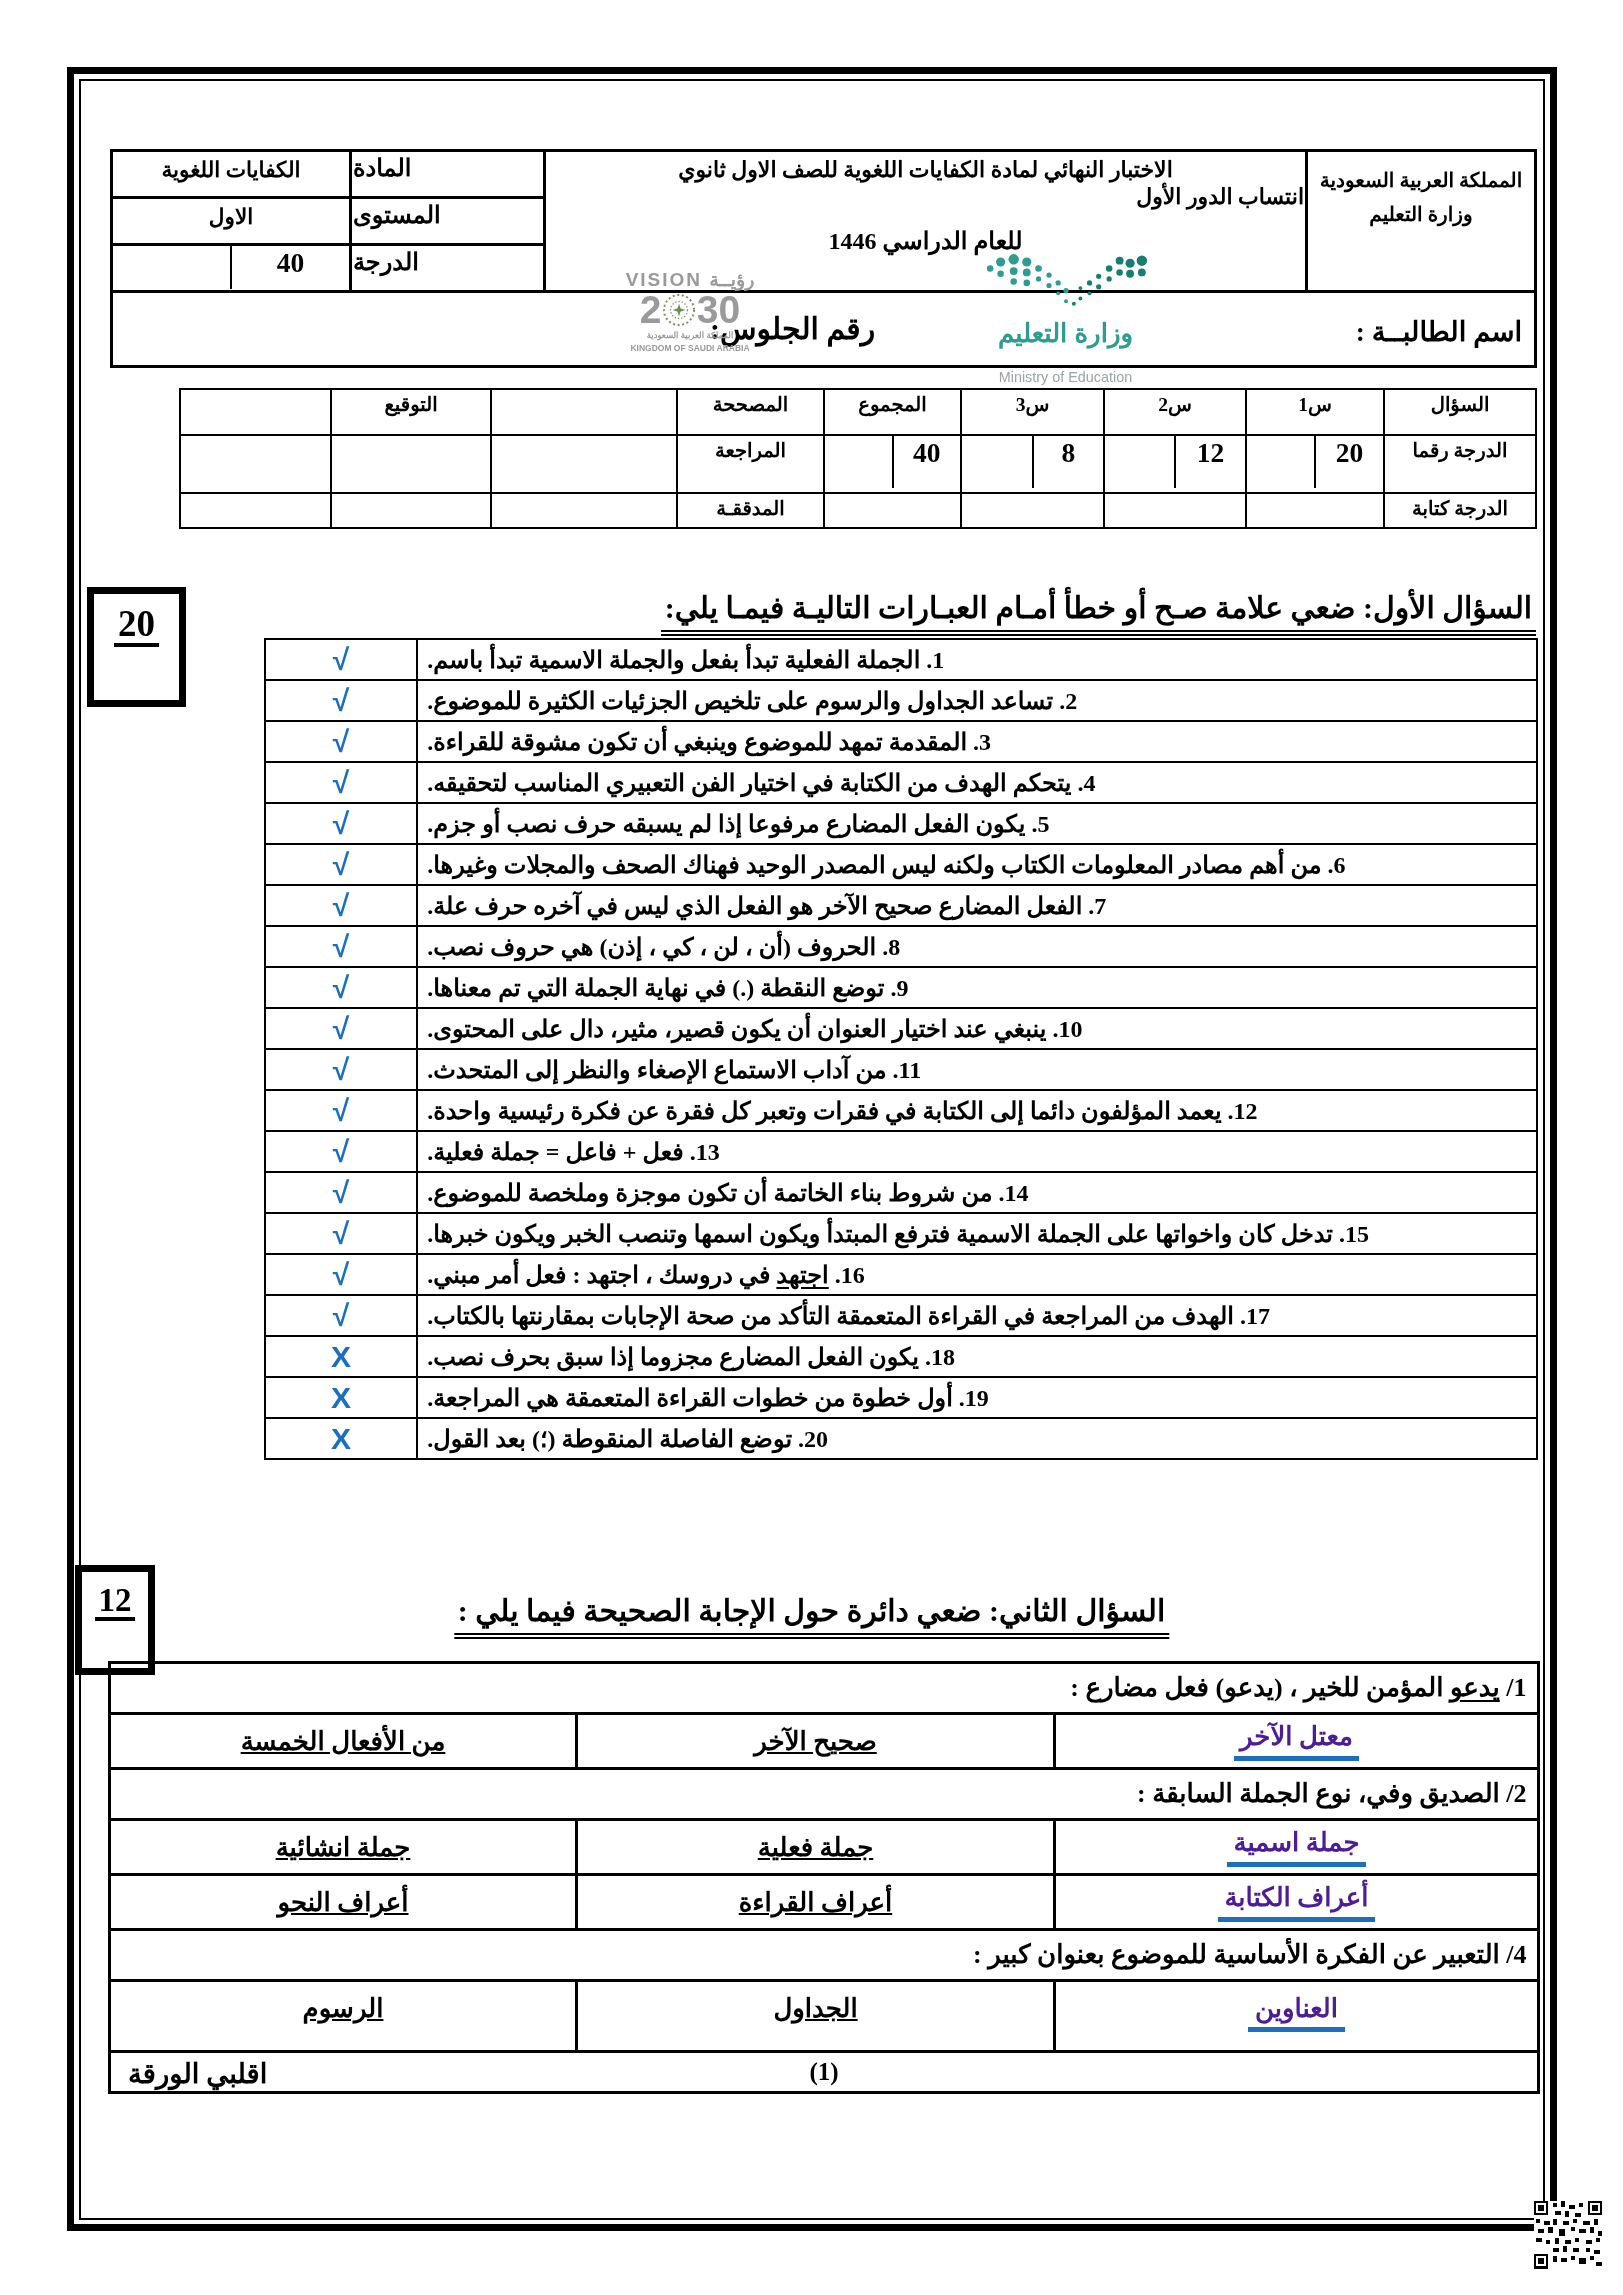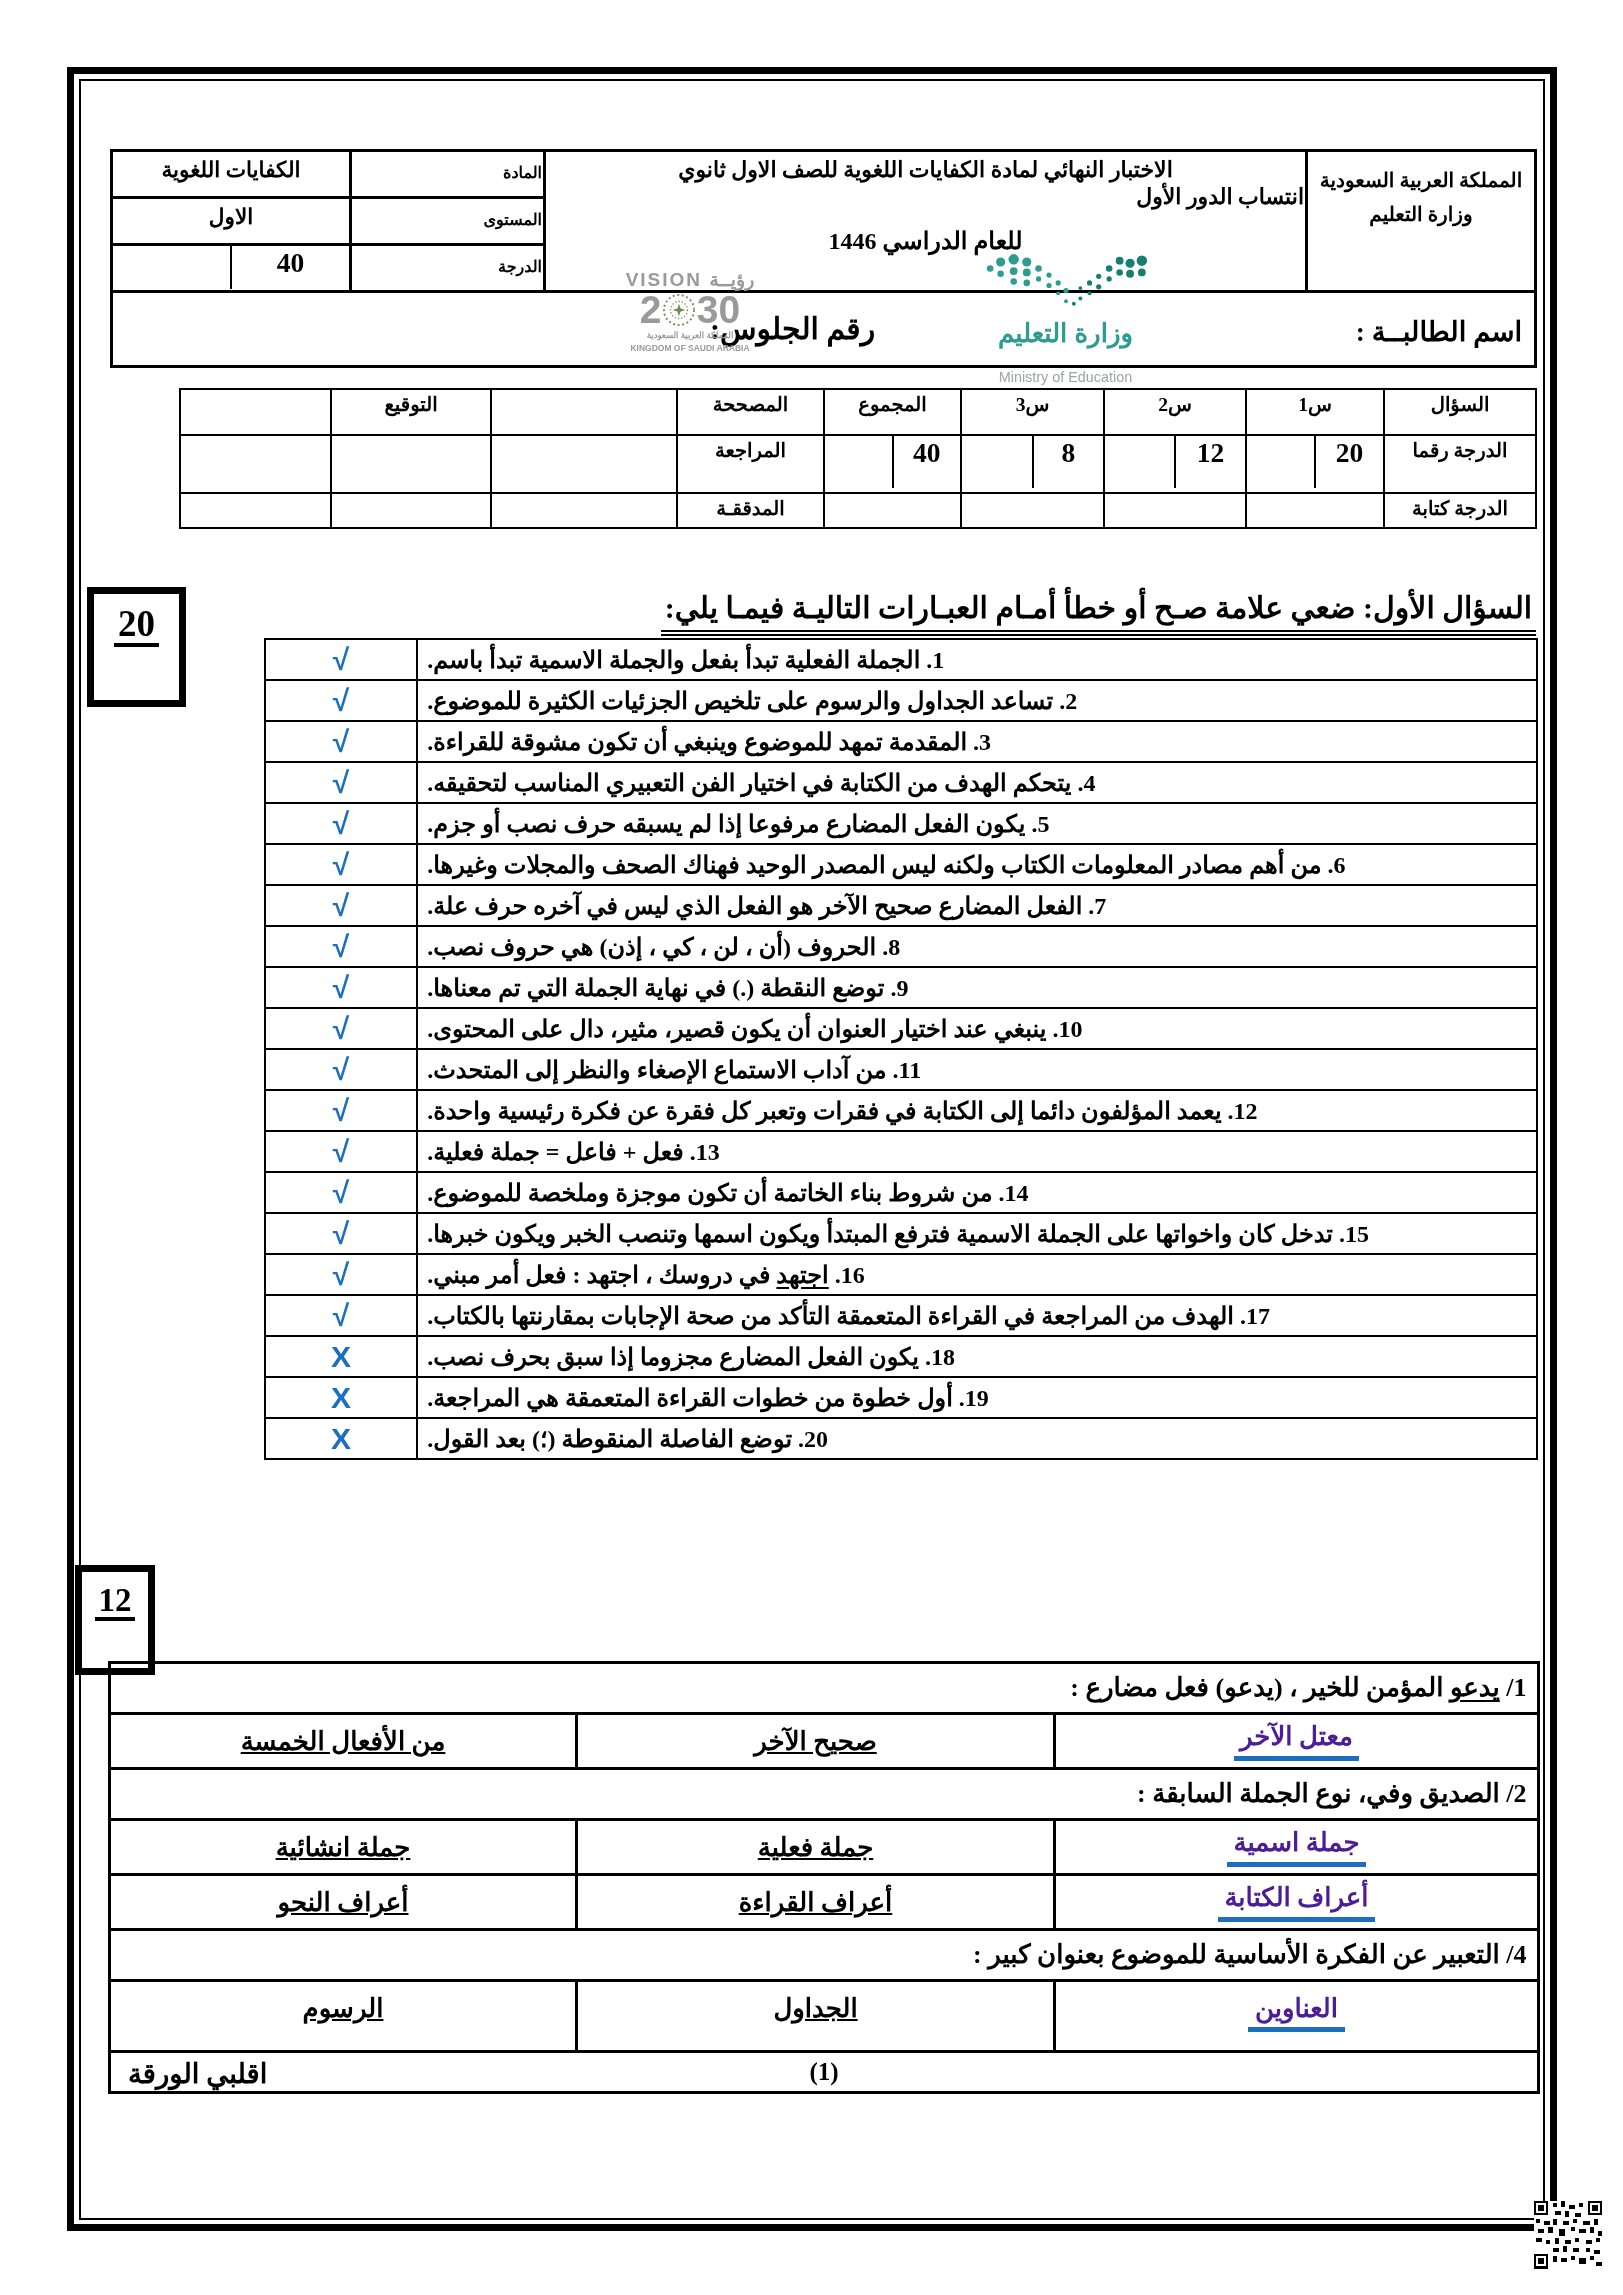--- a/index.html
+++ b/index.html
@@ -12,21 +12,21 @@
                 border:2.6px solid #000;box-sizing:border-box;}
   
   .header-table{position:absolute;left:110px;top:149px;width:1425px;border-collapse:collapse;table-layout:fixed;}
   .header-table td{border:3.3px solid #000;box-sizing:border-box;}
   .hrow{height:47px;}
   .ksa-cell{font-size:20px;font-weight:bold;text-align:center;vertical-align:top;padding-top:10.5px;line-height:1.7;}
   .title-cell{vertical-align:top;text-align:center;font-weight:bold;}
   .exam-line1{font-size:22px;margin-top:3.9px;}
   .exam-line2{font-size:22px;margin-top:1.3px;text-align:right;}
   .exam-line3{font-size:24px;margin-top:17px;}
-  .lbl{font-size:16px;font-weight:bold;text-align:right;vertical-align:top;padding-top:11px;}
+  .lbl{font-size:24px;font-weight:bold;text-align:left;vertical-align:top;padding-top:2px;}
   .val{font-size:21.6px;font-weight:bold;text-align:center;vertical-align:top;padding-top:5.2px;}
   .split-val{padding:0;}
   .cell-split{display:flex;height:43px;}
   .cell-split .num{flex:1;text-align:center;font-size:27.5px;font-weight:bold;border-inline-end:2px solid #000;padding-top:1.3px;}
   .cell-split .blank{flex:1;}
   .name-row{height:75px;position:relative;}
   .student-label{position:absolute;right:11.8px;top:22px;font-size:27.5px;font-weight:bold;}
   .seat-label{position:absolute;left:597px;top:18.3px;font-size:30px;font-weight:bold;}
   
   .vision-logo{position:absolute;left:592px;top:268px;width:196px;text-align:center;color:#9a9a9a;
@@ -459,20 +459,21 @@
       <span>توضع الفاصلة المنقوطة (؛) بعد القول.</span>
     </td>
     <td class="ans">
       <span class="mark">X</span>
     </td>
   </tr>
 </tbody>
   </table>
 
   <div class="score-box score2"><span>12</span></div>
+  <div class="q-heading h2">السؤال الثاني: ضعي دائرة حول الإجابة الصحيحة فيما يلي :</div>
   <table class="q2t">
     <colgroup>
         <col style="width:484px">
         <col style="width:478px">
         <col style="width:467px">
       </colgroup>
     <tbody>
   <tr>
     <td colspan="3" class="q2q">1/ <u>يدعو</u> المؤمن للخير ، (يدعو) فعل مضارع :</td>
   </tr>

